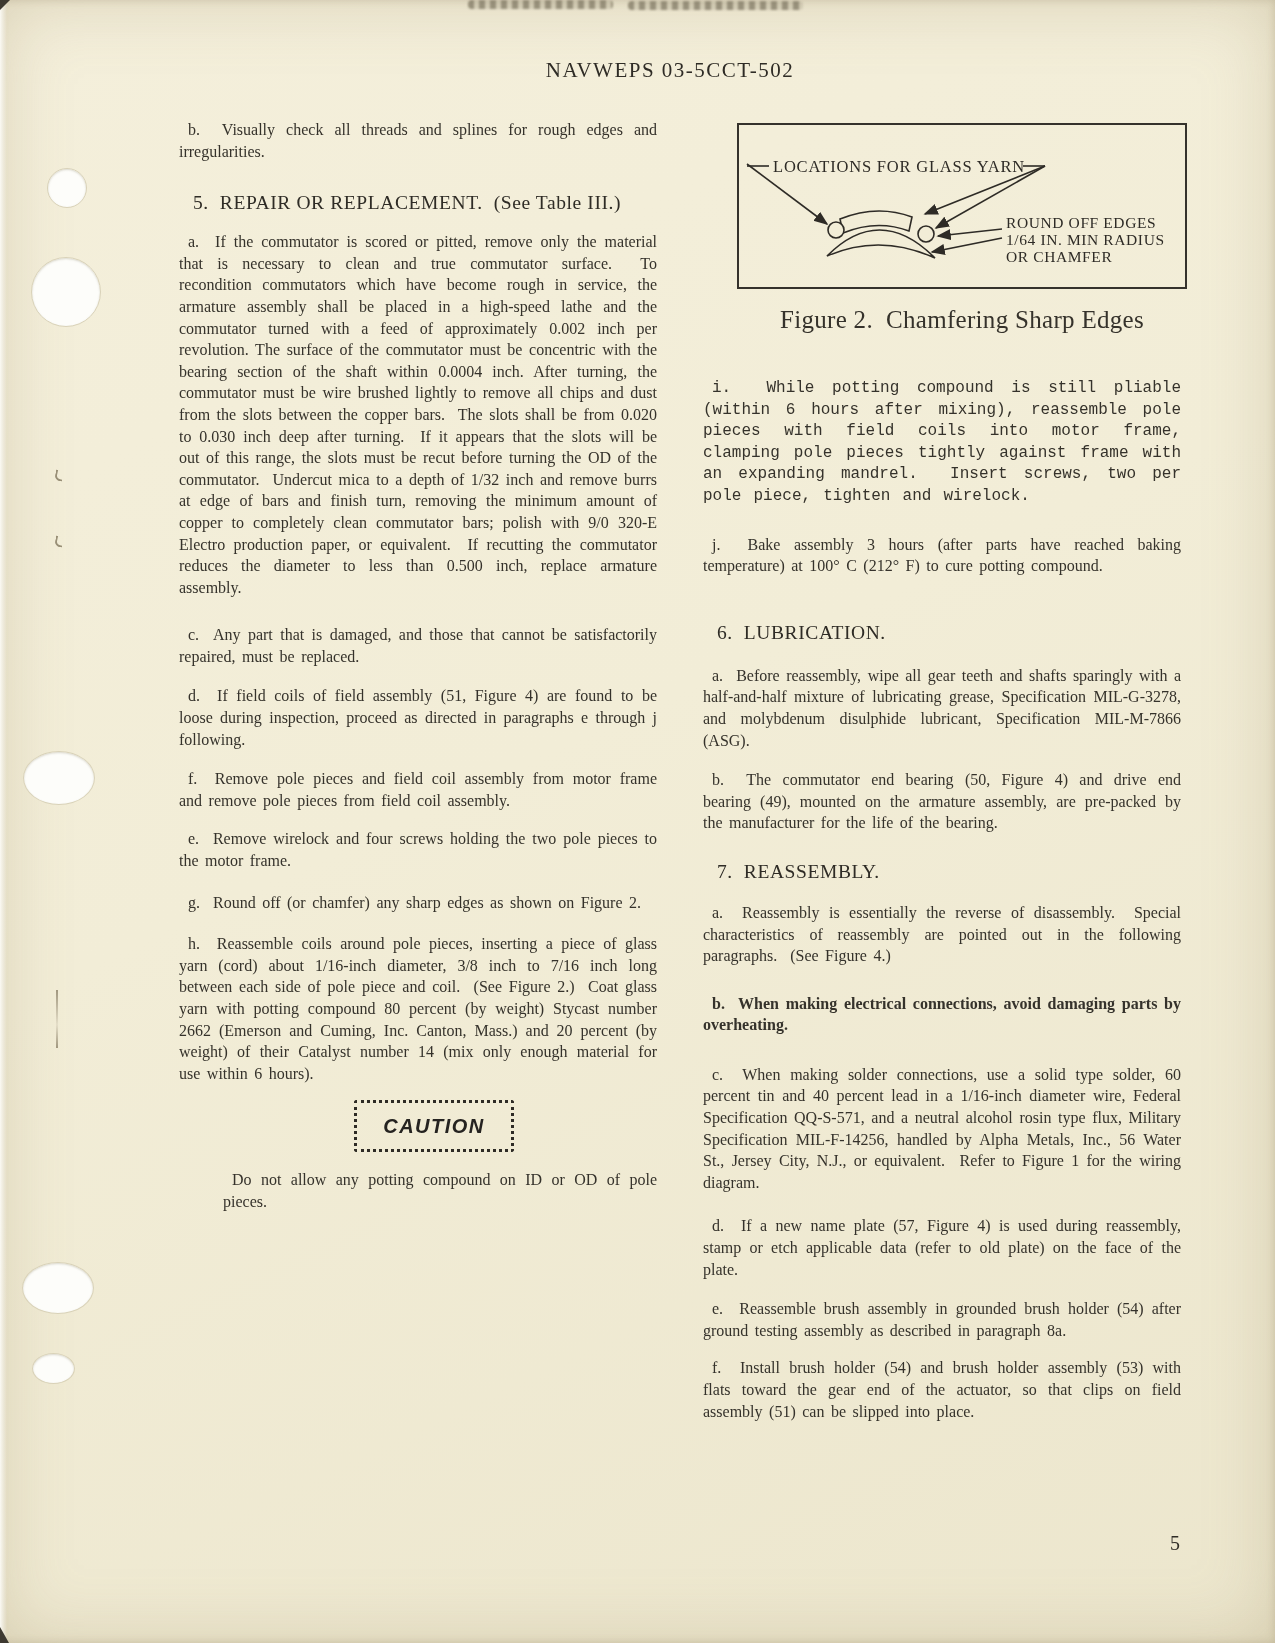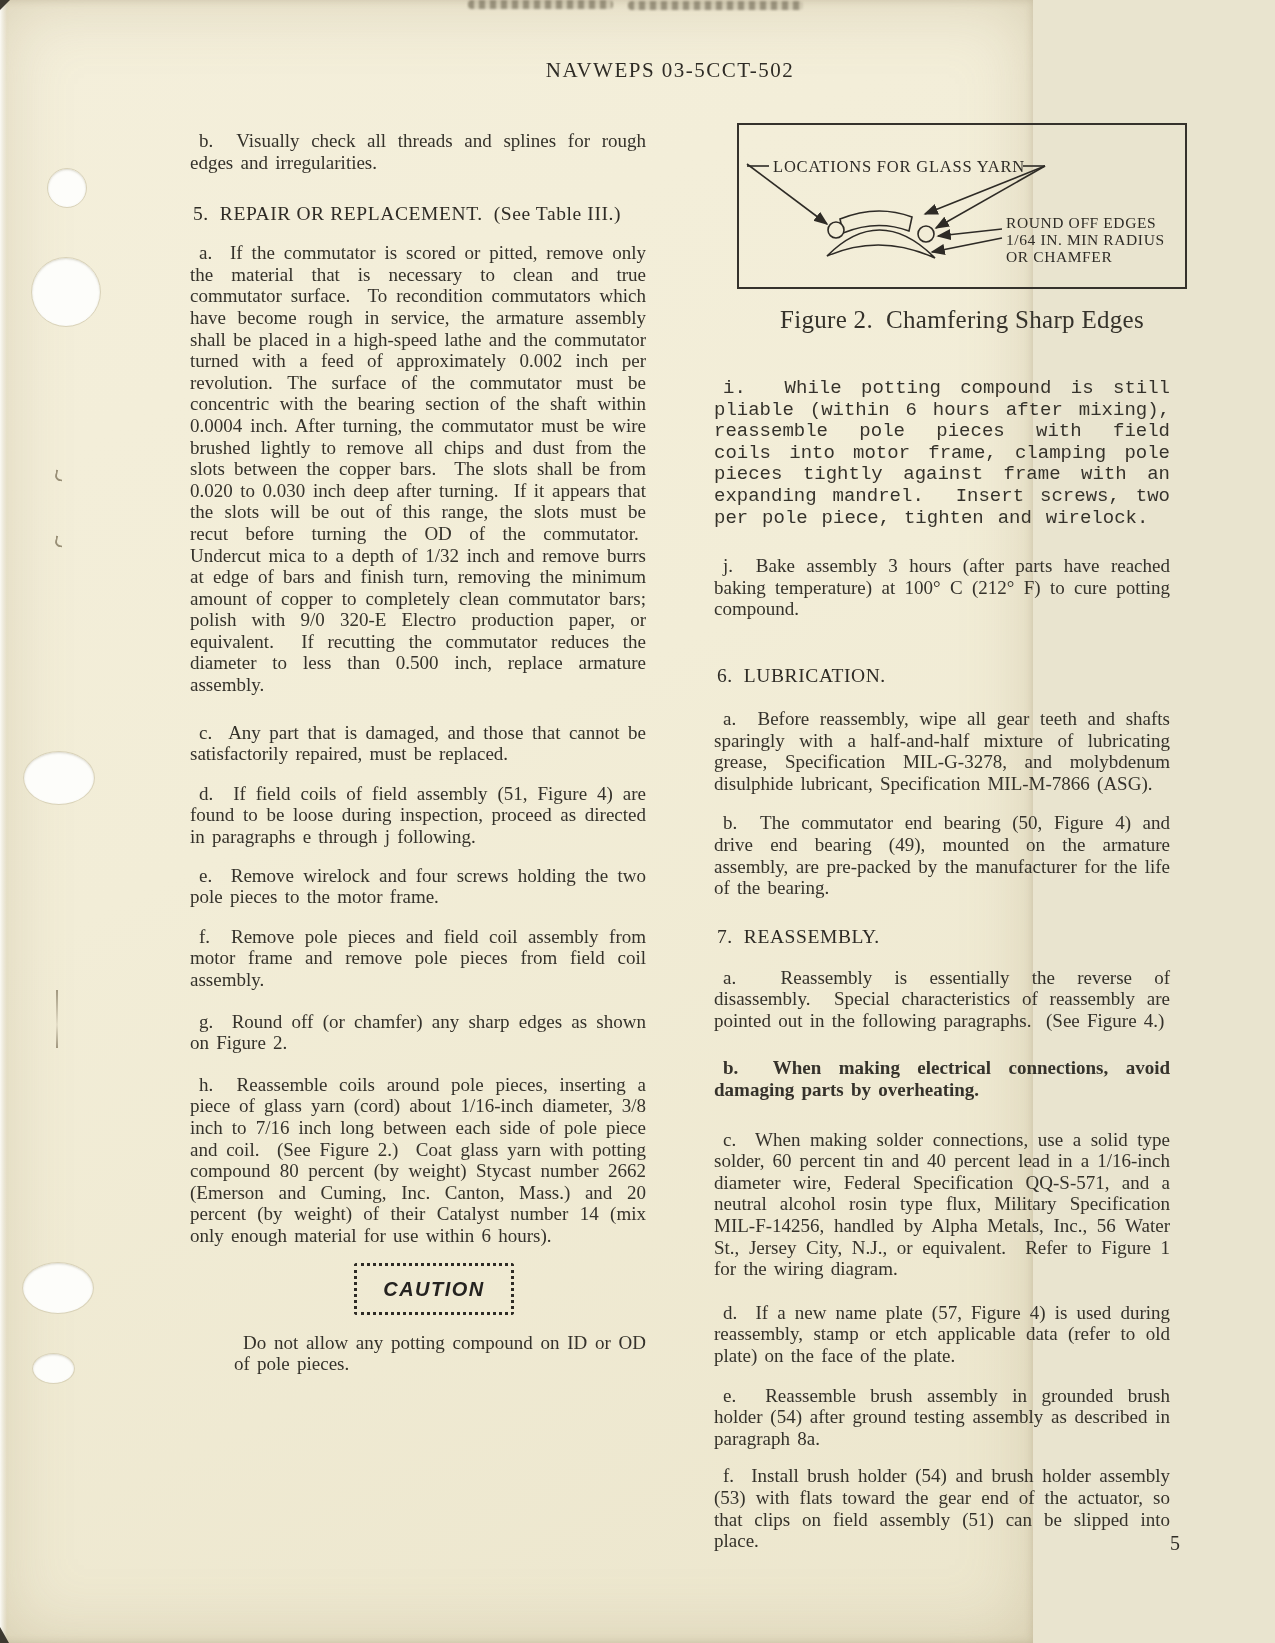--- a/index.html
+++ b/index.html
@@ -3,21 +3,21 @@
 <meta charset="utf-8">
 <style>
   html,body{margin:0;padding:0;}
   body{
     width:1275px;height:1643px;
     background:#e9e4cf;
     font-family:"Liberation Serif","DejaVu Serif",serif;
     overflow:hidden;
   }
   .page{
-    position:absolute;left:0;top:0;width:1033px;height:1643px;
+    position:absolute;left:0;top:0;width:1275px;height:1643px;
     background:linear-gradient(155deg,#f4efdb 0%,#f2edd7 45%,#ece6cd 100%);
     box-shadow:inset 0 0 70px rgba(150,132,90,.28), inset 0 0 8px rgba(120,105,70,.25);
     color:#35322b;
   }
   .edge-strip{position:absolute;left:0;top:0;width:7px;height:100%;
     background:linear-gradient(90deg,#fbfaf4,rgba(251,250,244,0));}
   .corner{position:absolute;background:#3d3930;}
   .corner.tl{left:0;top:0;width:10px;height:10px;clip-path:polygon(0 0,100% 0,0 100%);}
   .corner.bl{left:0;bottom:0;width:9px;height:16px;clip-path:polygon(0 0,100% 100%,0 100%);}
   .smudge{position:absolute;height:9px;border-radius:4px;filter:blur(1.2px);
@@ -29,22 +29,22 @@
     border-bottom:2px solid #6b5f45;border-radius:0 0 0 6px;opacity:.65;transform:rotate(12deg);}
 
   .header-title{
     position:absolute;left:0;top:58px;width:1340px;text-align:center;
     font-size:21px;letter-spacing:1.5px;color:#2f2c26;
   }
   .col{position:absolute;top:118px;width:480px;}
   .col.left{left:178px;}
   .col.right{left:702px;}
   .para{
-    font-size:19px;line-height:21.6px;text-align:justify;
-    text-indent:9px;word-spacing:2.5px;margin:12px;color:#35322b;
+    font-size:16px;line-height:21.6px;text-align:justify;
+    text-indent:9px;word-spacing:2.5px;margin:1px;color:#35322b;
   }
   .heading{
     font-size:19.5px;line-height:24px;letter-spacing:.6px;margin:15px;
     font-weight:normal;color:#2f2c26;
   }
   .figure-box{
     box-sizing:border-box;margin-left:35px;width:450px;height:166px;
     border:2px solid #35322c;position:relative;background:transparent;
   }
   .figure-caption{
@@ -90,22 +90,22 @@
   <div class="scratch" style="left:56px;top:990px;height:58px;"></div>
 
   <div class="header-title">NAVWEPS 03-5CCT-502</div>
 
   <div class="col left">
     <p class="para">b.&nbsp; Visually check all threads and splines for rough edges and irregularities.</p>
     <p class="heading" style="margin-top:29px;">5.&nbsp; REPAIR OR REPLACEMENT.&nbsp; (See Table III.)</p>
     <p class="para" style="margin-top:16px;">a.&nbsp; If the commutator is scored or pitted, remove only the material that is necessary to clean and true commutator surface.&nbsp; To recondition commutators which have become rough in service, the armature assembly shall be placed in a high-speed lathe and the commutator turned with a feed of approximately 0.002 inch per revolution. The surface of the commutator must be concentric with the bearing section of the shaft within 0.0004 inch. After turning, the commutator must be wire brushed lightly to remove all chips and dust from the slots between the copper bars.&nbsp; The slots shall be from 0.020 to 0.030 inch deep after turning.&nbsp; If it appears that the slots will be out of this range, the slots must be recut before turning the OD of the commutator.&nbsp; Undercut mica to a depth of 1/32 inch and remove burrs at edge of bars and finish turn, removing the minimum amount of copper to completely clean commutator bars; polish with 9/0 320-E Electro production paper, or equivalent.&nbsp; If recutting the commutator reduces the diameter to less than 0.500 inch, replace armature assembly.</p>
     <p class="para" style="margin-top:26px;">c.&nbsp; Any part that is damaged, and those that cannot be satisfactorily repaired, must be replaced.</p>
     <p class="para" style="margin-top:18px;">d.&nbsp; If field coils of field assembly (51, Figure 4) are found to be loose during inspection, proceed as directed in paragraphs e through j following.</p>
+    <p class="para" style="margin-top:18px;">f.&nbsp; Remove pole pieces and field coil assembly from motor frame and remove pole pieces from field coil assembly.</p>
     <p class="para" style="margin-top:17px;">e.&nbsp; Remove wirelock and four screws holding the two pole pieces to the motor frame.</p>
-    <p class="para" style="margin-top:18px;">f.&nbsp; Remove pole pieces and field coil assembly from motor frame and remove pole pieces from field coil assembly.</p>
     <p class="para" style="margin-top:20px;">g.&nbsp; Round off (or chamfer) any sharp edges as shown on Figure 2.</p>
     <p class="para" style="margin-top:20px;">h.&nbsp; Reassemble coils around pole pieces, inserting a piece of glass yarn (cord) about 1/16-inch diameter, 3/8 inch to 7/16 inch long between each side of pole piece and coil.&nbsp; (See Figure 2.)&nbsp; Coat glass yarn with potting compound 80 percent (by weight) Stycast number 2662 (Emerson and Cuming, Inc. Canton, Mass.) and 20 percent (by weight) of their Catalyst number 14 (mix only enough material for use within 6 hours).</p>
 
     <div class="caution-box">
       <span class="caution-label">CAUTION</span>
     </div>
     <p class="para caution-text">Do not allow any potting compound on ID or OD of pole pieces.</p>
   </div>
 
   <div class="col right">

